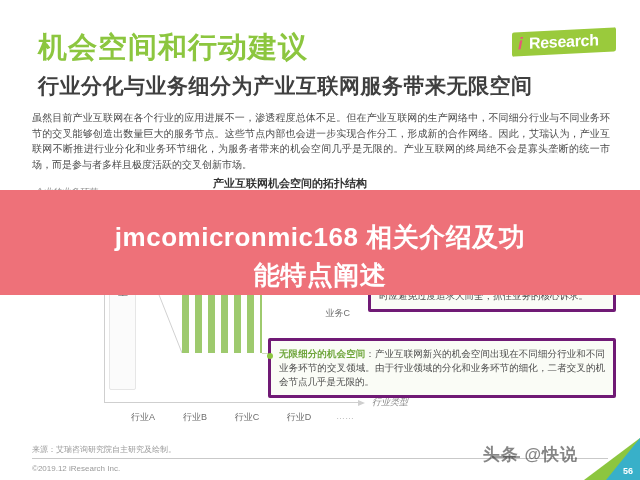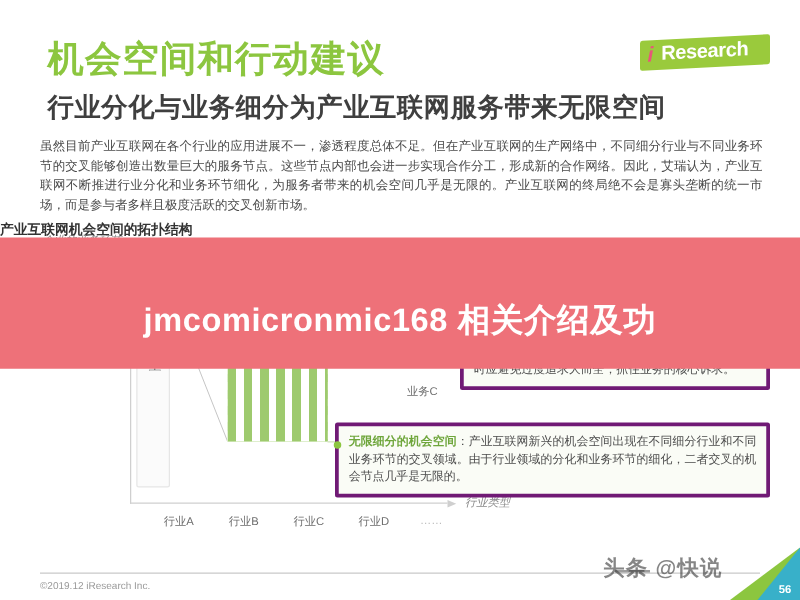--- a/index.html
+++ b/index.html
@@ -59,21 +59,21 @@
   .intro {
     position: absolute; left: 32px; top: 110px;
     width: 578px;
     font-size: 10px; line-height: 15.5px;
     color: #4a4a4a; text-align: justify;
   }
 
   
   .chart-title {
     position: absolute; left: 0; top: 176px;
-    width: 580px; text-align: left;
+    width: 580px; text-align: center;
     font-size: 11px; font-weight: 700; color: #333;
   }
   .plot {
     position: absolute;
     left: 104px; top: 205px;
     width: 254px; height: 198px;
   }
   .axis-y {
     position: absolute; left: 0; top: 0;
     width: 1px; height: 198px; background: #cfcfcf;
@@ -311,30 +311,32 @@
   <div class="ann" id="ann-mid">
     <span class="ann-dot"></span>
     <b>对业务管理的支撑</b><span>：业务垂直型产品背后有相应的管理理念作为支撑，厂商的管理理念需要与时俱进；同时应避免过度追求大而全，抓住业务的核心诉求。</span>
   </div>
 
   <div class="ann" id="ann-bottom">
     <span class="ann-dot"></span>
     <b>无限细分的机会空间</b><span>：产业互联网新兴的机会空间出现在不同细分行业和不同业务环节的交叉领域。由于行业领域的分化和业务环节的细化，二者交叉的机会节点几乎是无限的。</span>
   </div>
 
+  <div class="source">来源：艾瑞咨询研究院自主研究及绘制。</div>
   <div class="rule"></div>
   <div class="copyright">©2019.12 iResearch Inc.</div>
 
   <div class="wm-rule"></div>
   <div class="wm">头条 @快说</div>
 
   <div class="corner">
     <div class="c1"></div>
     <div class="c2"></div>
   </div>
   <div class="pagenum">56</div>
 
   <div class="overlay"></div>
   <div class="overlay-text">
     <span>jmcomicronmic168 相关介绍及功</span>
+    <span>能特点阐述</span>
   </div>
 
 </div>
 
 </body></html>

